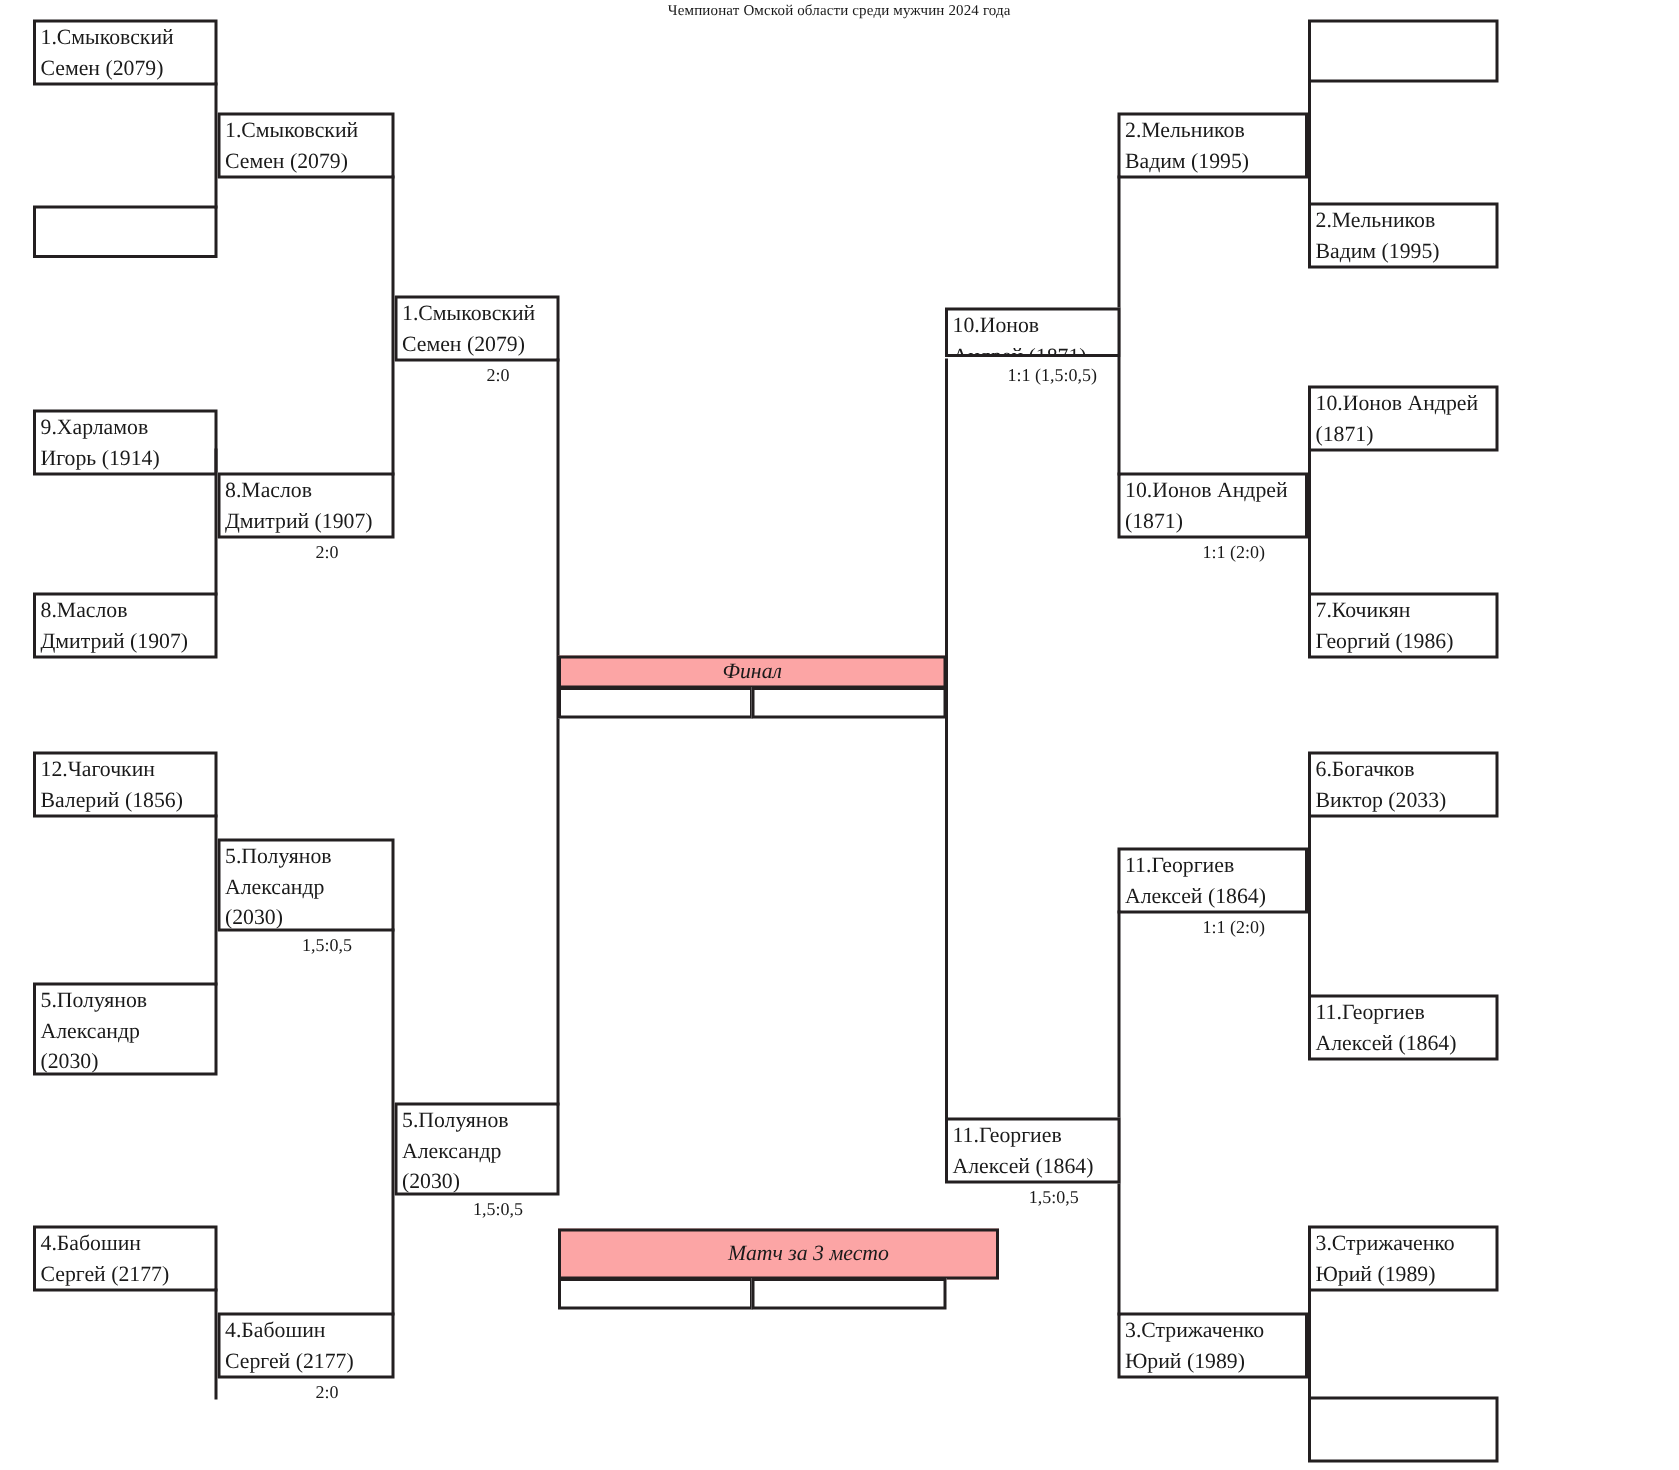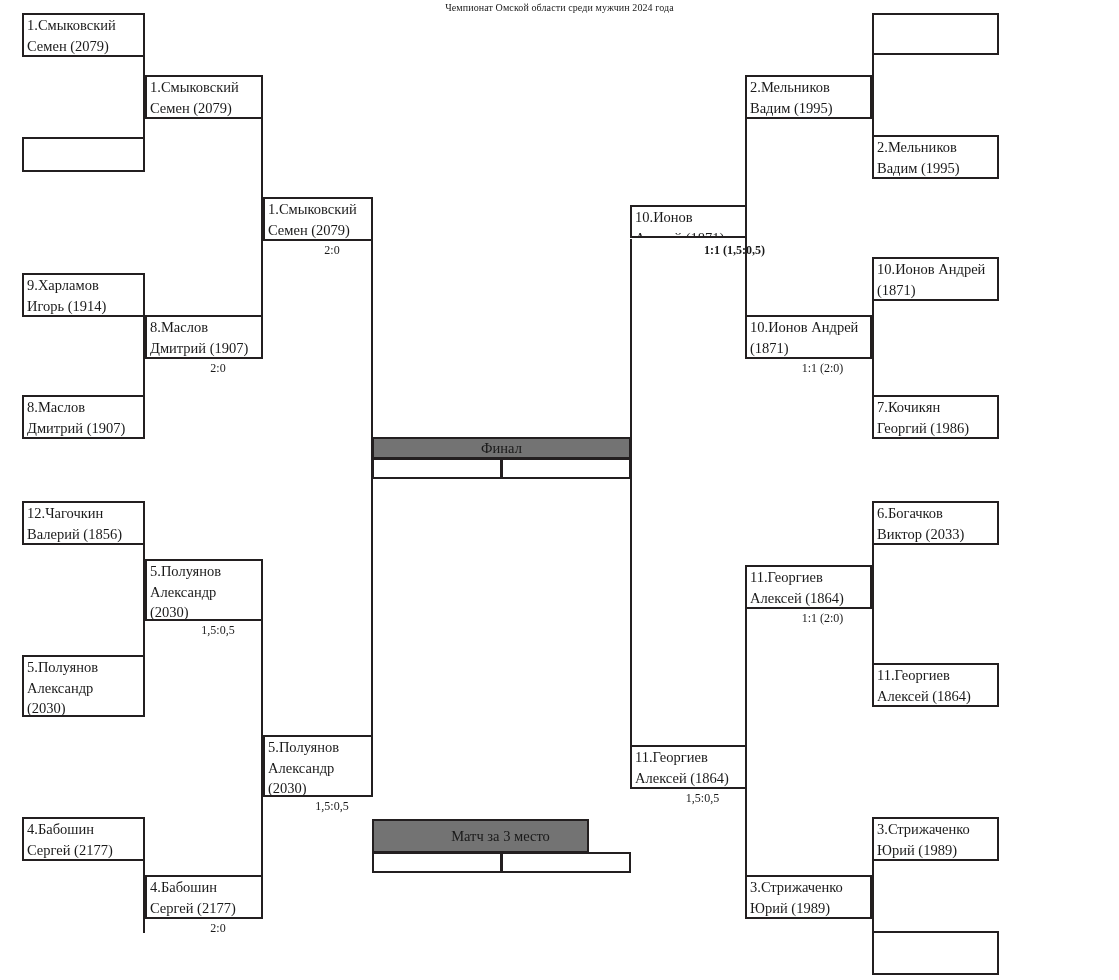--- a/index.html
+++ b/index.html
@@ -51,27 +51,28 @@
   }
   
   .ln {
     position: absolute;
     background: #231f20;
   }
   .panel-head {
     position: absolute;
     box-sizing: border-box;
     border: 2px solid #231f20;
-    background: #737373;
+    background: #fca5a5;
     text-align: right;
     font-size: 14.5px;
     line-height: 20px;
     display: flex;
     align-items: center;
     justify-content: center;
+    font-style: italic;
   }
   .panel-cell {
     position: absolute;
     box-sizing: border-box;
     border: 2px solid #231f20;
     background: #ffffff;
   }
 </style>
 </head>
 <body>
@@ -128,21 +129,21 @@
 Александр
 (2030)</div>
   <div class="score" style="left:263px; top:797px; width:110px;">1,5:0,5</div>
 
   <div class="ln" style="left:371px; top:239px; width:2px; height:498px;"></div>
 
   <div class="panel-head" style="left:372px; top:437px; width:259px; height:22px;">Финал</div>
   <div class="panel-cell" style="left:372px; top:458px; width:130px; height:21px;"></div>
   <div class="panel-cell" style="left:501px; top:458px; width:130px; height:21px;"></div>
 
-  <div class="panel-head" style="left:372px; top:819px; width:217px; height:34px;padding-left:40px;">Матч за 3 место</div>
+  <div class="panel-head" style="left:372px; top:819px; width:294px; height:34px;padding-left:40px;">Матч за 3 место</div>
   <div class="panel-cell" style="left:372px; top:852px; width:130px; height:21px;"></div>
   <div class="panel-cell" style="left:501px; top:852px; width:130px; height:21px;"></div>
 
   <div class="box" style="left:872px; top:13px;  width:127px; height:42px;"></div>
   <div class="box" style="left:872px; top:135px; width:127px; height:44px;">2.Мельников
 Вадим (1995)</div>
   <div class="box" style="left:872px; top:257px; width:127px; height:44px;">10.Ионов Андрей
 (1871)</div>
   <div class="box" style="left:872px; top:395px; width:127px; height:44px;">7.Кочикян
 Георгий (1986)</div>
@@ -173,21 +174,21 @@
 
   <div class="box" style="left:745px; top:875px; width:127px; height:44px;">3.Стрижаченко
 Юрий (1989)</div>
   <div class="score" style="left:745px; top:919px; width:127px;"></div>
 
   <div class="ln" style="left:745px; top:117px; width:2px; height:200px;"></div>
   <div class="ln" style="left:745px; top:607px; width:2px; height:270px;"></div>
 
   <div class="box" style="left:630px; top:205px; width:117px; height:33px;">10.Ионов
 Андрей (1871)</div>
-  <div class="score" style="left:663px; top:241px; width:115px;font-weight:bold;">1:1 (1,5:0,5)</div>
+  <div class="score" style="left:630px; top:241px; width:115px;">1:1 (1,5:0,5)</div>
 
   <div class="box" style="left:630px; top:745px; width:117px; height:44px;">11.Георгиев
 Алексей (1864)</div>
   <div class="score" style="left:630px; top:789px; width:117px;">1,5:0,5</div>
 
   <div class="ln" style="left:630px; top:239px; width:2px; height:508px;"></div>
 
 </div>
 
 </body></html>

